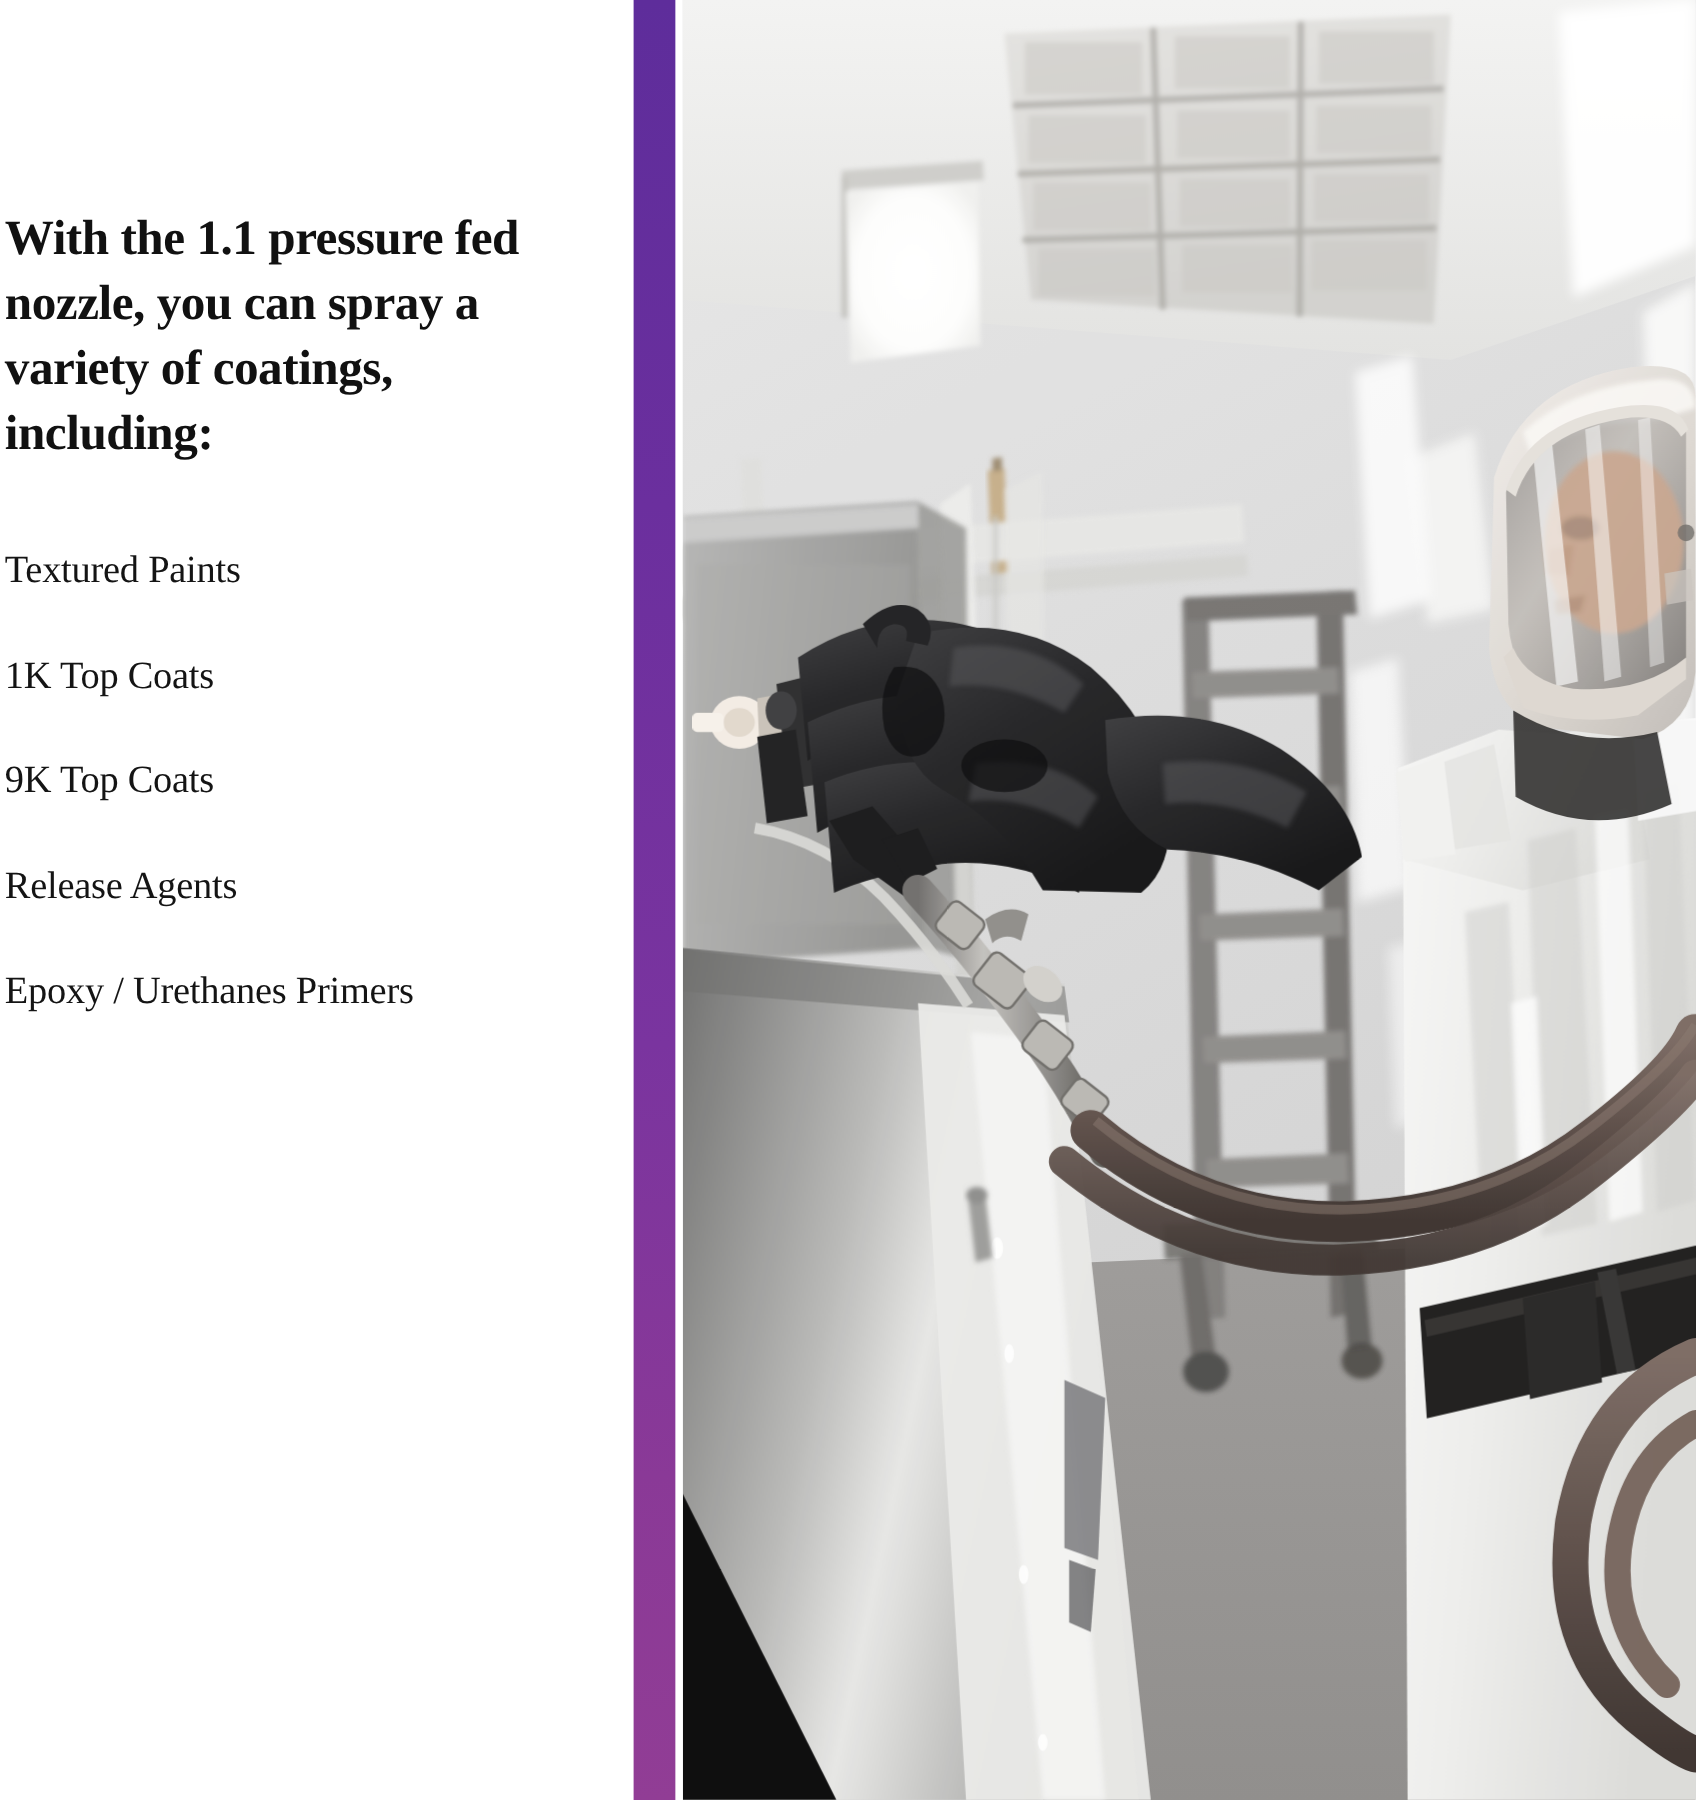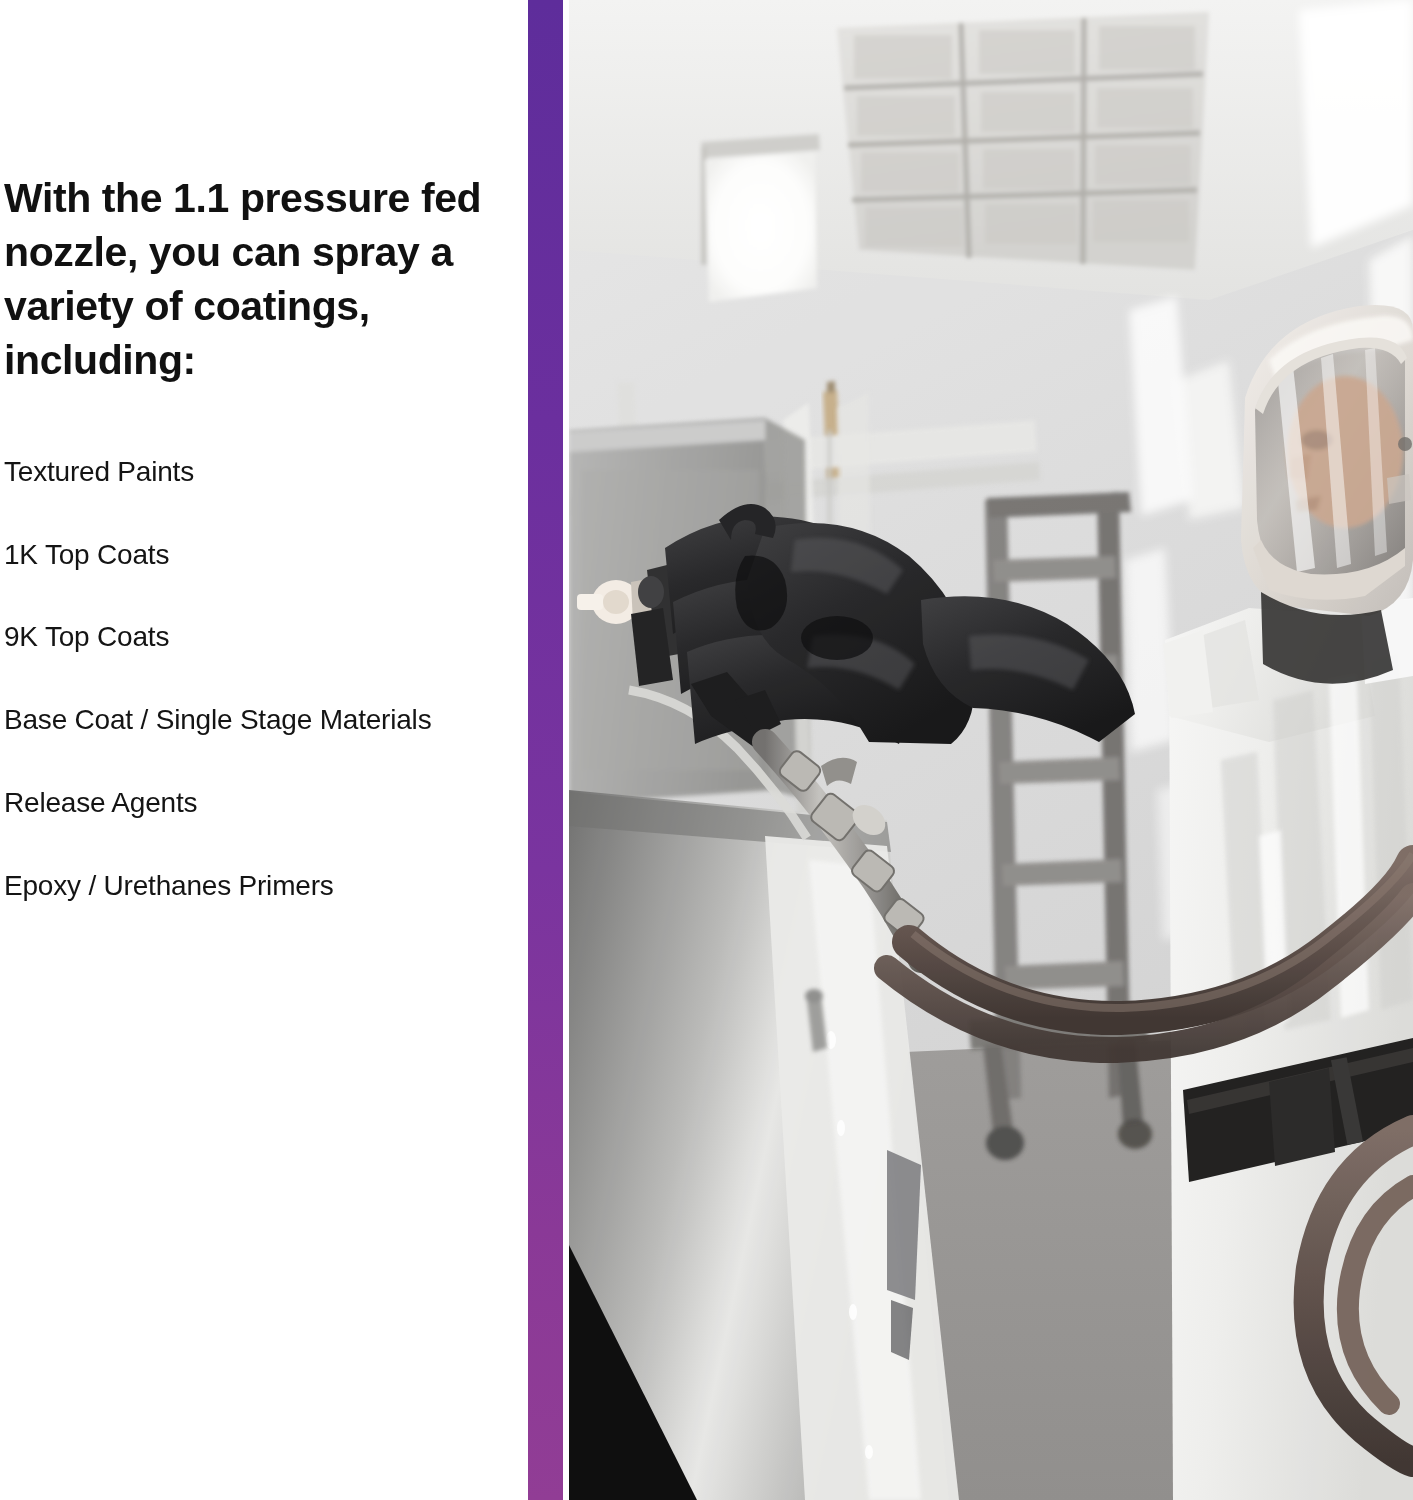--- a/index.html
+++ b/index.html
@@ -3,41 +3,41 @@
 <meta charset="utf-8">
 <style>
   * { margin:0; padding:0; box-sizing:border-box; }
   html,body { width:1413px; height:1500px; background:#ffffff; }
   body {
     font-family:"Liberation Sans", sans-serif;
     -webkit-font-smoothing:antialiased;
     overflow:hidden;
   }
 
-  .page { position:relative; width:1123px; height:1500px; background:#fff; }
+  .page { position:relative; width:1123px; height:1500px; background:#fff;font-family:Liberation Serif, serif; }
 
   
   .text-panel {
     position:absolute; left:0; top:0; width:528px; height:1500px;
     background:#ffffff;
     padding:0 40px 0 2px;
   }
 
   .headline {
     position:absolute; left:4px; top:171px; width:480px;
     font-size:41px; font-weight:700; line-height:1.32;
     letter-spacing:-0.4px; color:#111111;
   }
 
   .coating-list {
     position:absolute; left:4px; top:455px; width:470px;
     list-style:none;
   }
   .coating-item {
-    font-size:28px; font-weight:400; line-height:1.24;
+    font-size:32px; font-weight:400; line-height:1.24;
     letter-spacing:-0.2px; color:#141414;
     margin-bottom:48px;
   }
   .coating-item:last-child { margin-bottom:0; }
 
   
   .divider-bar {
     position:absolute; left:528px; top:0; width:35px; height:1500px;
     background:linear-gradient(180deg,#5E2D9B 0%,#6B2F9E 28%,#7A349F 58%,#8A3997 82%,#913D95 100%);
   }
@@ -59,21 +59,20 @@
 <div class="page">
 
   <div class="text-panel">
 
     <h1 class="headline">With the 1.1 pressure fed nozzle, you can spray a variety of coatings, including:</h1>
 
     <ul class="coating-list">
       <li class="coating-item">Textured Paints</li>
       <li class="coating-item">1K Top Coats</li>
       <li class="coating-item">9K Top Coats</li>
-      <li class="coating-item">Base Coat / Single Stage Materials</li>
       <li class="coating-item">Release Agents</li>
       <li class="coating-item">Epoxy / Urethanes Primers</li>
     </ul>
   </div>
 
   <div class="divider-bar"></div>
   <div class="divider-gap"></div>
 
   <div class="photo">
     <svg viewBox="0 0 844 1500" preserveAspectRatio="none" aria-hidden="true">

